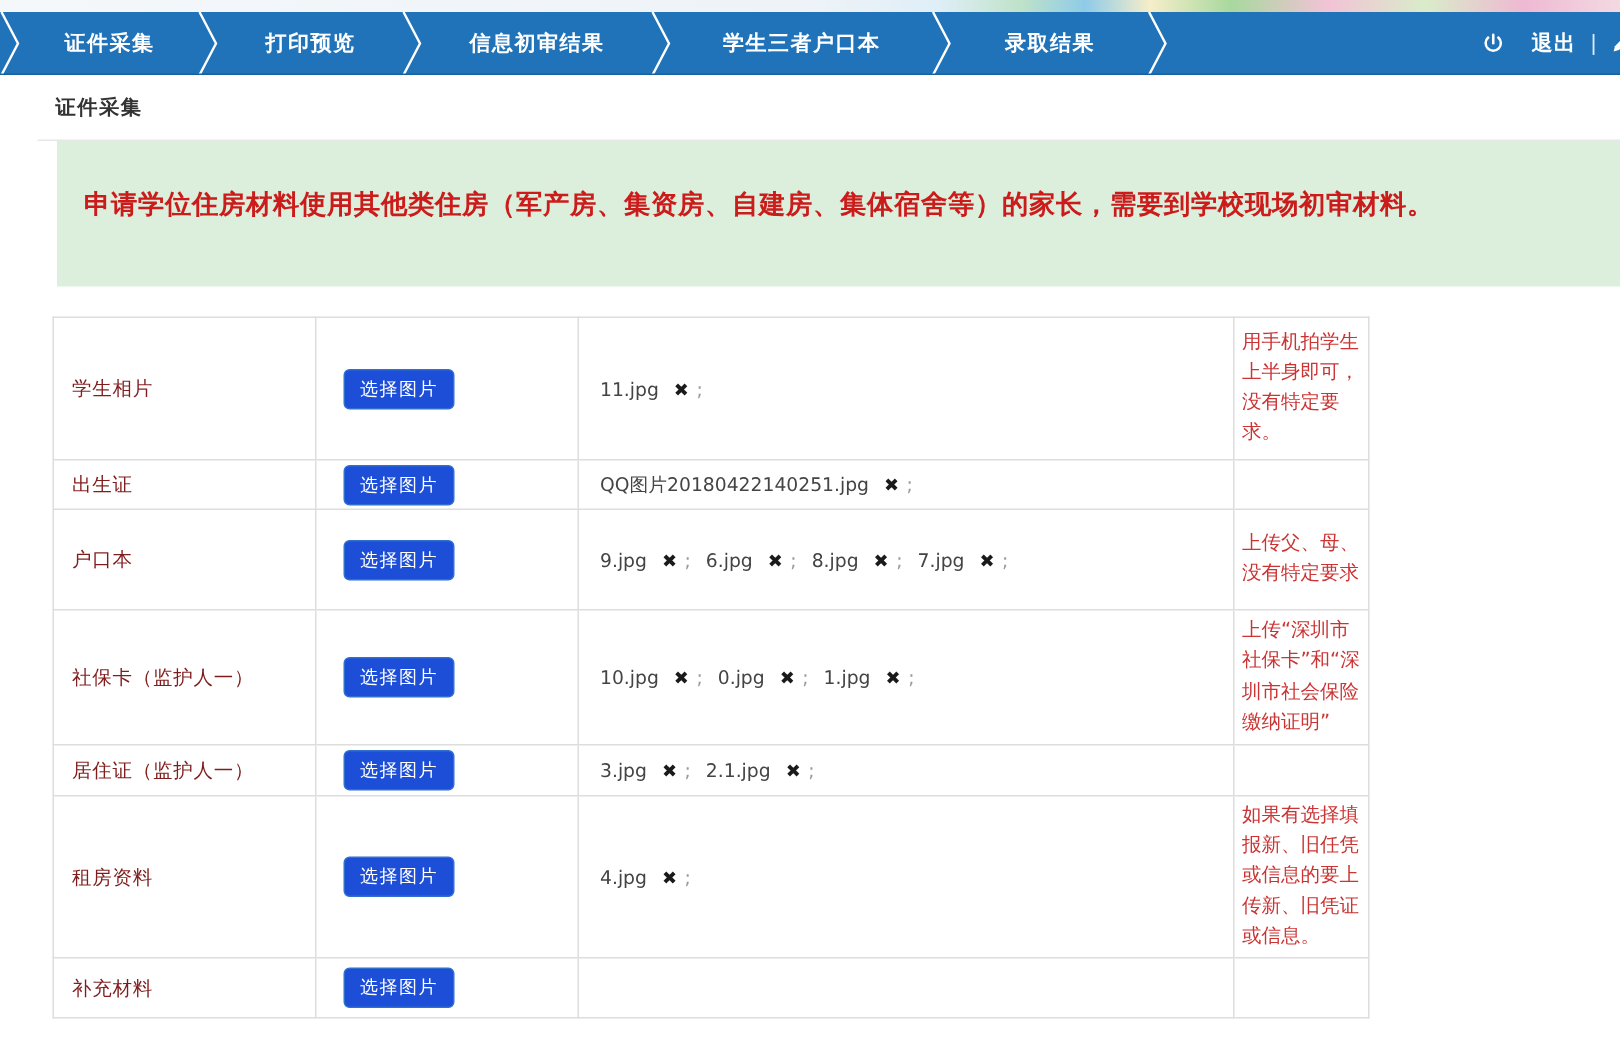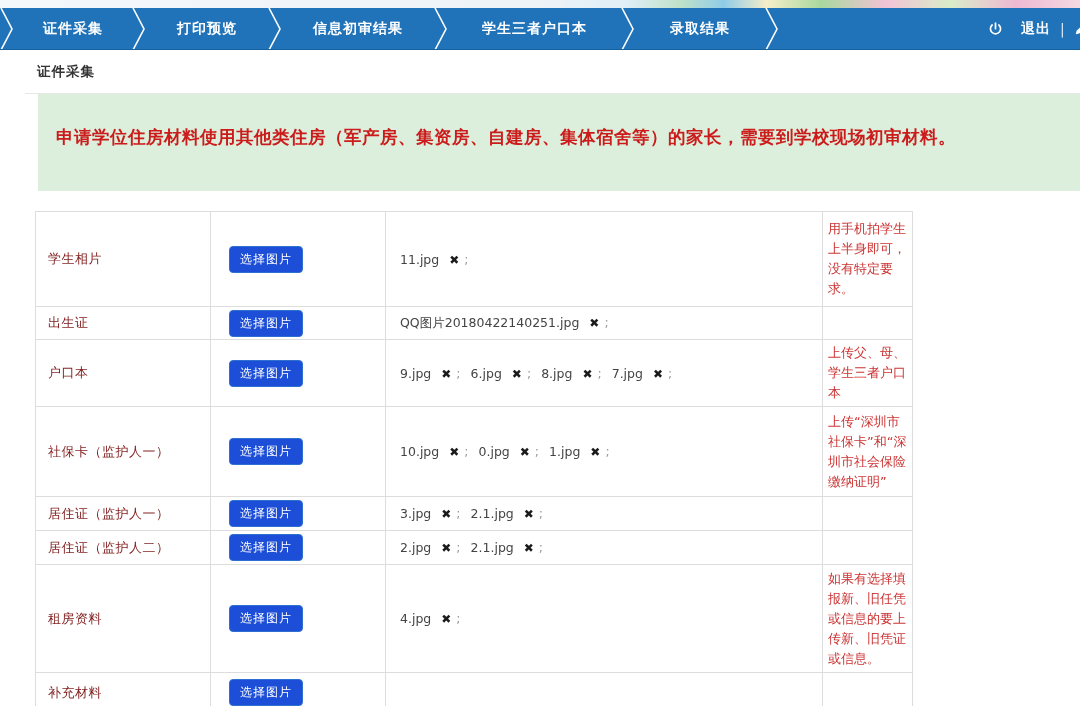--- a/index.html
+++ b/index.html
@@ -111,38 +111,32 @@
         <tr style="height: 33px;">
           <td class="c-label">出生证</td>
           <td class="c-btn"><button class="choose-btn">选择图片</button></td>
           <td class="c-files"><span class="file-item"><span>QQ图片20180422140251.jpg</span><span class="file-x">✖</span><span class="file-sep">;</span></span></td>
           <td class="c-note"></td>
         </tr>
         <tr style="height: 67px;">
           <td class="c-label">户口本</td>
           <td class="c-btn"><button class="choose-btn">选择图片</button></td>
           <td class="c-files"><span class="file-item"><span>9.jpg</span><span class="file-x">✖</span><span class="file-sep">;</span></span><span class="file-item"><span>6.jpg</span><span class="file-x">✖</span><span class="file-sep">;</span></span><span class="file-item"><span>8.jpg</span><span class="file-x">✖</span><span class="file-sep">;</span></span><span class="file-item"><span>7.jpg</span><span class="file-x">✖</span><span class="file-sep">;</span></span></td>
-          <td class="c-note">上传父、母、学生三者户口本</td>
+          <td class="c-note">上传父、母、没有特定要求</td>
         </tr>
         <tr style="height: 90px;">
           <td class="c-label">社保卡（监护人一）</td>
           <td class="c-btn"><button class="choose-btn">选择图片</button></td>
           <td class="c-files"><span class="file-item"><span>10.jpg</span><span class="file-x">✖</span><span class="file-sep">;</span></span><span class="file-item"><span>0.jpg</span><span class="file-x">✖</span><span class="file-sep">;</span></span><span class="file-item"><span>1.jpg</span><span class="file-x">✖</span><span class="file-sep">;</span></span></td>
           <td class="c-note">上传“深圳市社保卡”和“深圳市社会保险缴纳证明”</td>
         </tr>
         <tr style="height: 34px;">
           <td class="c-label">居住证（监护人一）</td>
           <td class="c-btn"><button class="choose-btn">选择图片</button></td>
           <td class="c-files"><span class="file-item"><span>3.jpg</span><span class="file-x">✖</span><span class="file-sep">;</span></span><span class="file-item"><span>2.1.jpg</span><span class="file-x">✖</span><span class="file-sep">;</span></span></td>
-          <td class="c-note"></td>
-        </tr>
-        <tr style="height: 34px;">
-          <td class="c-label">居住证（监护人二）</td>
-          <td class="c-btn"><button class="choose-btn">选择图片</button></td>
-          <td class="c-files"><span class="file-item"><span>2.jpg</span><span class="file-x">✖</span><span class="file-sep">;</span></span><span class="file-item"><span>2.1.jpg</span><span class="file-x">✖</span><span class="file-sep">;</span></span></td>
           <td class="c-note"></td>
         </tr>
         <tr style="height: 108px;">
           <td class="c-label">租房资料</td>
           <td class="c-btn"><button class="choose-btn">选择图片</button></td>
           <td class="c-files"><span class="file-item"><span>4.jpg</span><span class="file-x">✖</span><span class="file-sep">;</span></span></td>
           <td class="c-note">如果有选择填报新、旧任凭或信息的要上传新、旧凭证或信息。</td>
         </tr>
         <tr style="height: 40px;">
           <td class="c-label">补充材料</td>

